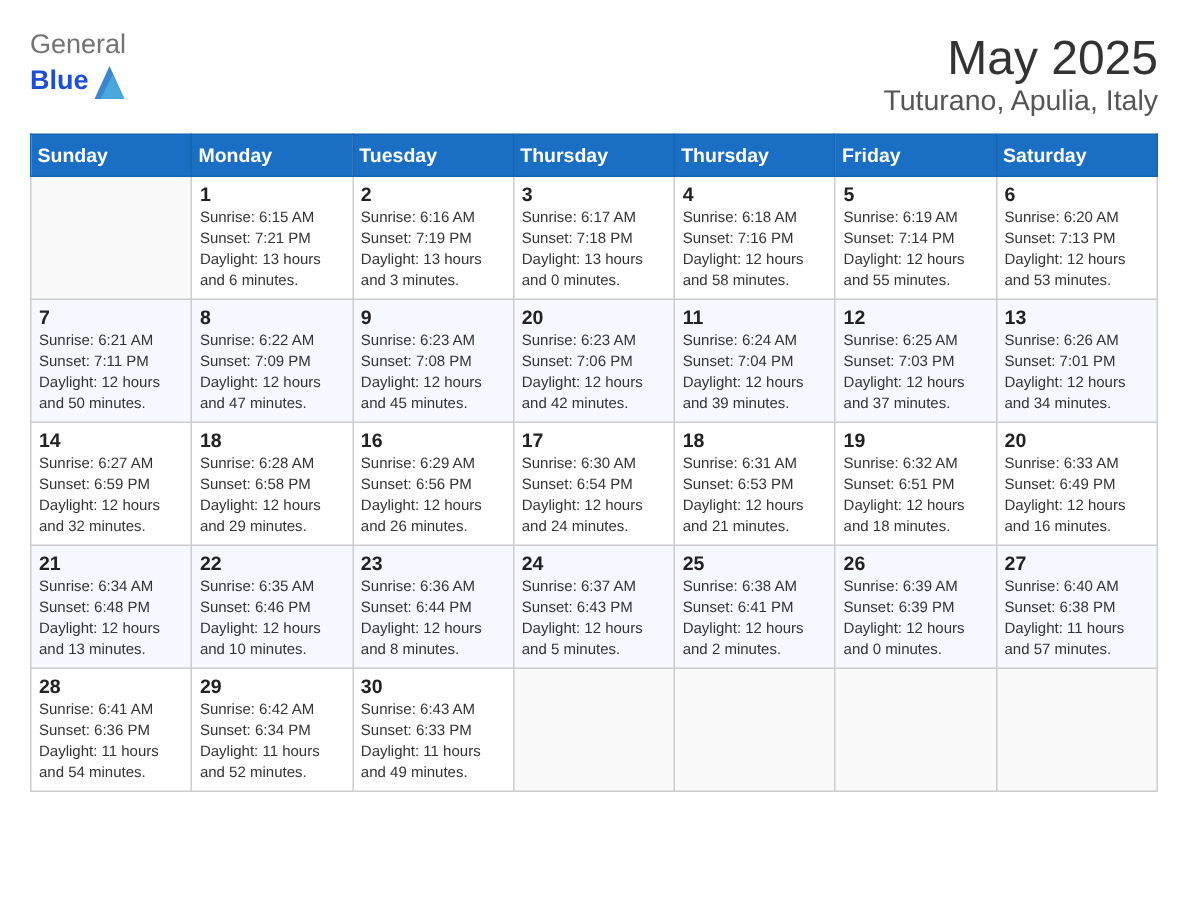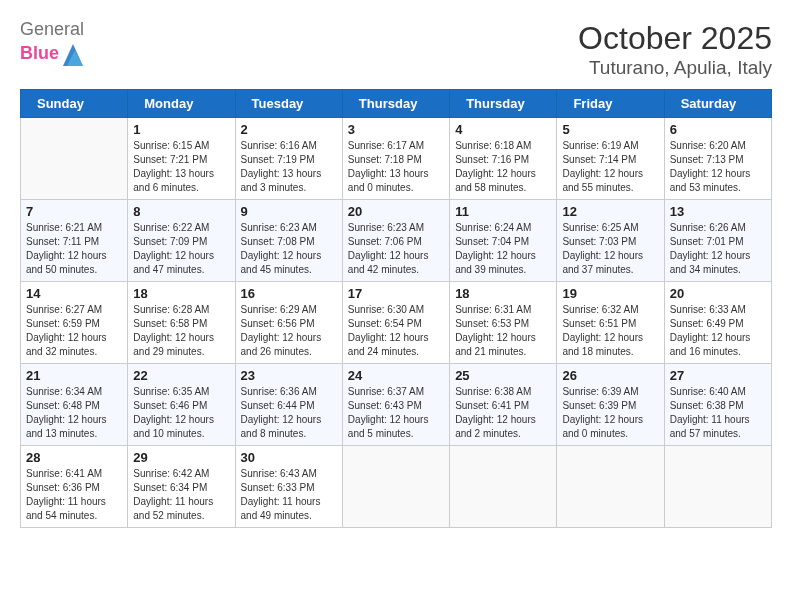--- a/index.html
+++ b/index.html
@@ -26,21 +26,21 @@
       line-height: 1.1;
     }
     .logo-general {
       font-size: 18px;
       font-weight: normal;
       color: #737373;
     }
     .logo-blue {
       font-size: 18px;
       font-weight: bold;
-      color: #ec4899;
+      color: #1d4ed8;
     }
     .logo-icon {
       width: 24px;
       height: 28px;
       margin-left: 2px;
     }
     .title-block {
       text-align: right;
     }
     .month-title {
@@ -55,21 +55,21 @@
     .calendar {
       width: 100%;
       border-collapse: collapse;
       border: 1px solid #ccc;
     }
     .calendar th {
       background-color: #1a6fc4;
       color: #fff;
       font-size: 13px;
       font-weight: bold;
-      padding: 6px 16px;
+      padding: 6px 4px;
       text-align: left;
       border: 1px solid #1565b0;
     }
     .calendar td {
       vertical-align: top;
       border: 1px solid #ccc;
       padding: 4px 5px;
       width: 107px;
       min-height: 80px;
       font-size: 10.5px;
@@ -108,21 +108,21 @@
       <span style="display:flex;align-items:center;">
         <span class="logo-blue">Blue</span>
         <svg class="logo-icon" viewBox="0 0 24 28" fill="none" xmlns="http://www.w3.org/2000/svg">
           <polygon points="2,26 12,4 22,26" fill="#1a6fc4" opacity="0.85"></polygon>
           <polygon points="10,26 18,10 26,26" fill="#4db6e4" opacity="0.7" transform="translate(-4, 0)"></polygon>
         </svg>
       </span>
     </div>
   </div>
   <div class="title-block">
-    <div class="month-title">October 2025</div>
+    <div class="month-title">May 2025</div>
     <div class="location">Tuturano, Apulia, Italy</div>
   </div>
 </div>
 
 <table class="calendar">
   <thead>
     <tr>
     <th>Sunday</th>
         <th>Monday</th>
         <th>Tuesday</th>

